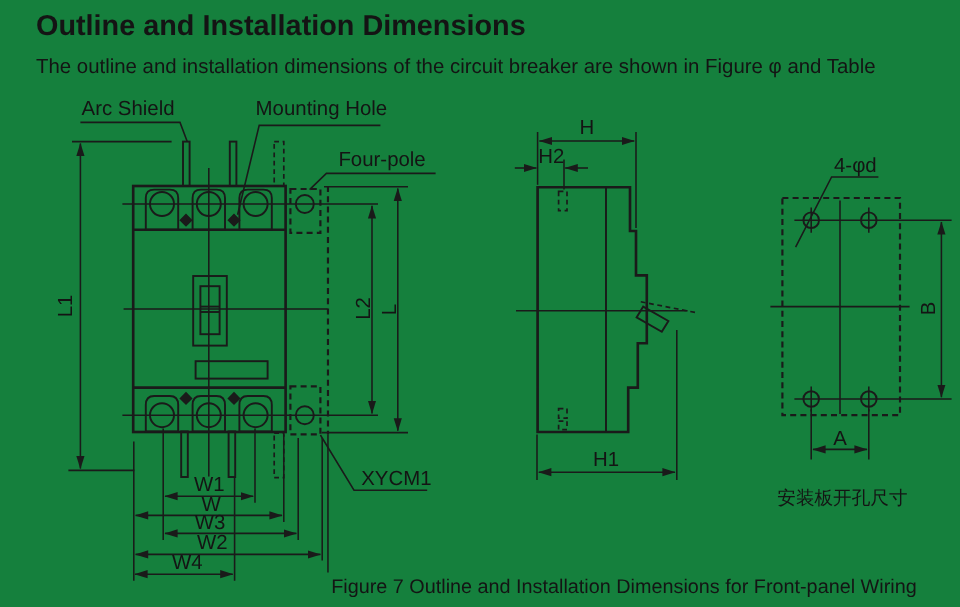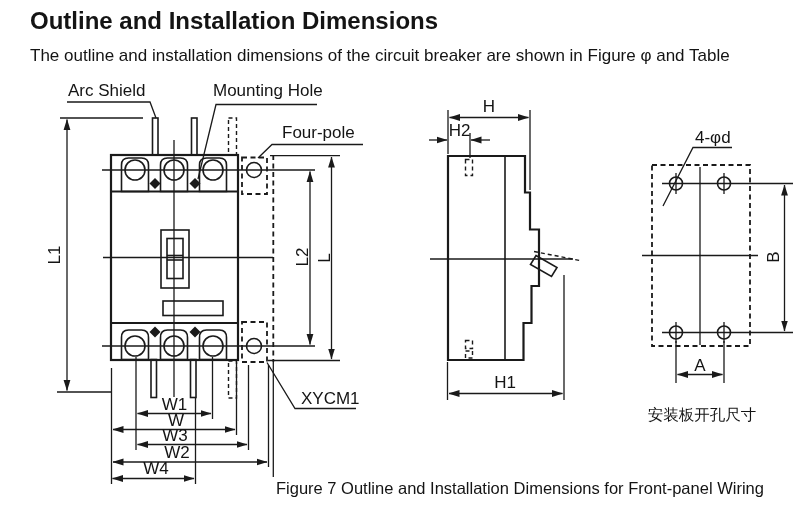--- a/index.html
+++ b/index.html
@@ -1,18 +1,18 @@
 <!DOCTYPE html>
 <html><head>
 <meta charset="utf-8">
 <style>
   html,body{margin:0;padding:0;background:#e8e8e8;}
   .page{
     position:relative;width:800px;height:506px;margin:0 auto;
-    background:#ffffff;overflow:hidden;
+    background:#15803d;overflow:hidden;
     font-family:"Liberation Sans","DejaVu Sans",sans-serif;
   }
   svg{display:block;}
   svg text{fill:#141414;}
   .t-title{font-size:24px;font-weight:bold;}
   .t-sub{font-size:17px;}
   .t-cap{font-size:16.5px;}
   .t-lab{font-size:17px;}
   .t-dim{font-size:17px;}
   .t-cn{font-size:15.5px;font-family:"DejaVu Sans",sans-serif;}

